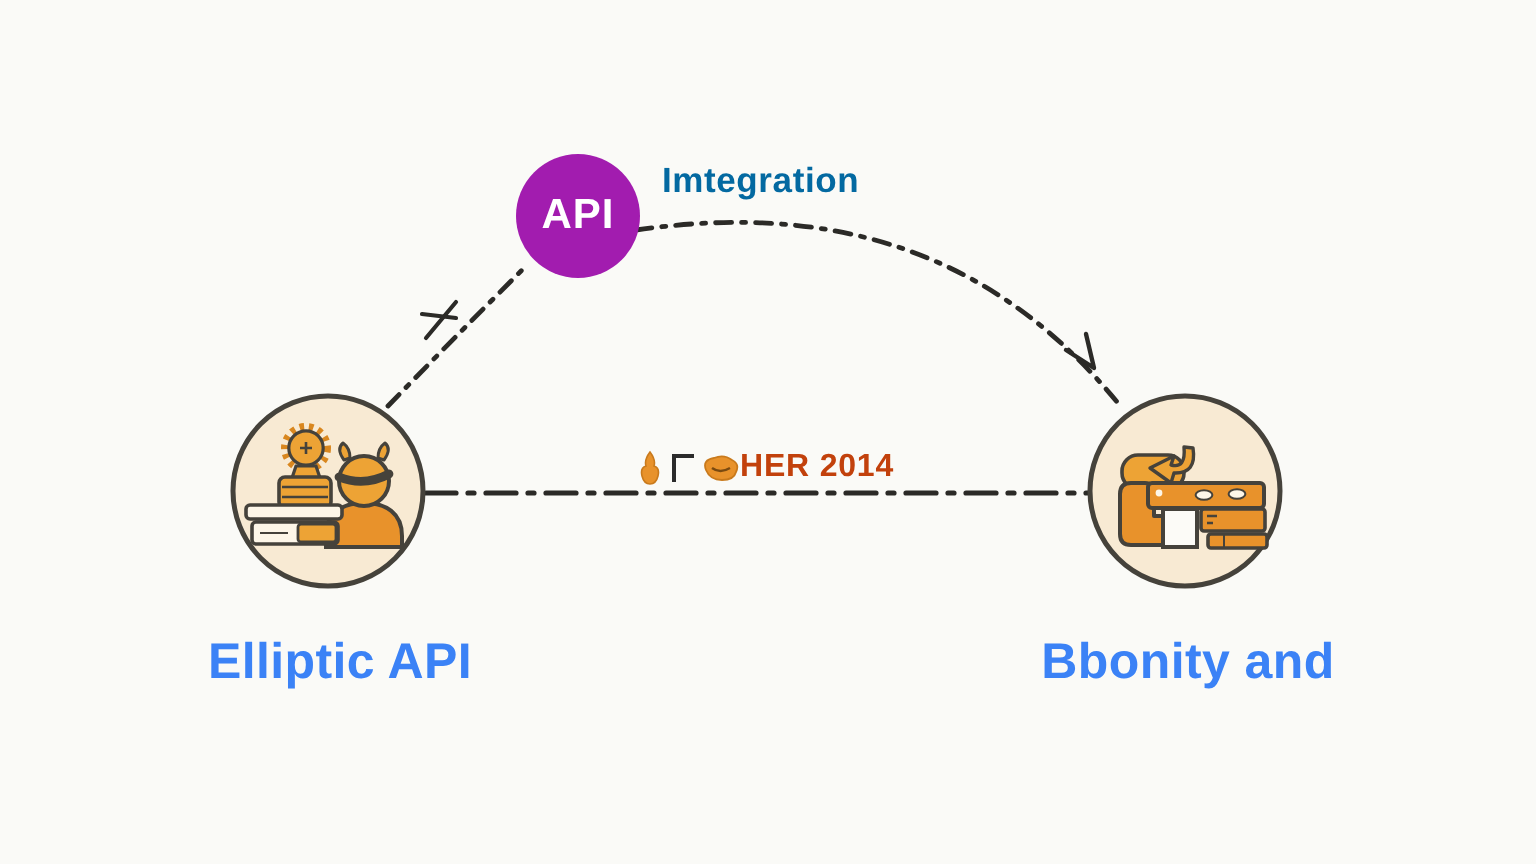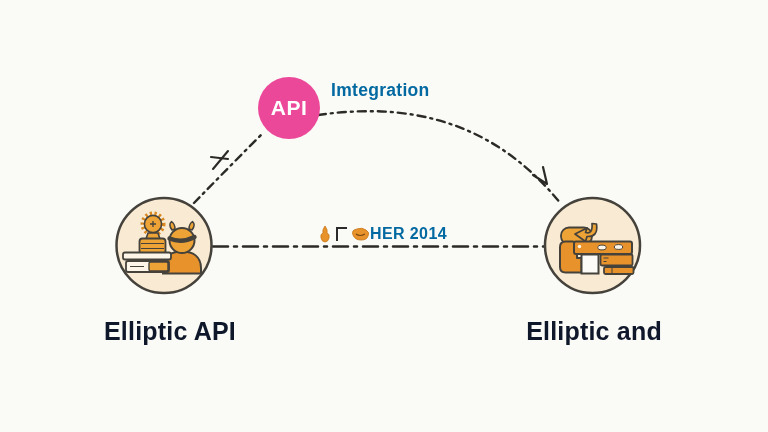--- a/index.html
+++ b/index.html
@@ -7,44 +7,44 @@
     position:relative;
     width:768px;height:432px;
     background:#FAFAF7;
     overflow:hidden;
     font-family:"Liberation Sans", sans-serif;
   }
   .layer{position:absolute;left:0;top:0;}
   .api-badge{
     position:absolute;left:258px;top:77px;
     width:62px;height:62px;border-radius:50%;
-    background:#ec4899;
+    background:#a21caf;
     display:flex;align-items:center;justify-content:center;
     color:#FFFFFF;font-weight:bold;font-size:21px;letter-spacing:.5px;
   }
   .arc-label{
     position:absolute;left:331px;top:80px;
     font-size:17.5px;font-weight:bold;color:#0369a1;letter-spacing:.3px;
   }
   .mid-cluster{
     position:absolute;left:320px;top:224px;height:20px;
     display:flex;align-items:center;gap:3px;
   }
   .mid-label{
-    font-size:16px;font-weight:bold;color:#0369a1;letter-spacing:.4px;
+    font-size:16px;font-weight:bold;color:#c2410c;letter-spacing:.4px;
     margin-left:-3px;
   }
   .bracket-shape{
     display:inline-block;width:9px;height:12px;
     border-top:2.5px solid #2B2B2B;border-left:2.5px solid #2B2B2B;
     margin:0 1px 0 3px;
   }
   .node-label{
     position:absolute;width:240px;text-align:center;
-    font-size:25px;font-weight:bold;color:#0f172a;letter-spacing:.2px;
+    font-size:25px;font-weight:bold;color:#3b82f6;letter-spacing:.2px;
   }
   .node-label.left{left:50px;top:317px;}
   .node-label.right{left:474px;top:317px;}
 </style>
 </head>
 <body>
 
 <div class="canvas">
 
   <svg class="layer" width="768" height="432" viewBox="0 0 768 432">
@@ -122,15 +122,15 @@
     </svg>
     <span class="bracket-shape"></span>
     <svg width="19" height="14" viewBox="0 0 19 14">
       <path d="M2,8 q-2,-5 4,-6 q5,-2 9,1 q4,2 2,6 q-1,4 -7,4 q-6,0 -8,-5 z" fill="#E8922B" stroke="#C97A1C" stroke-width="0.9"></path>
       <path d="M5,7 q4,3 9,0" fill="none" stroke="#7A4A10" stroke-width="1.2"></path>
     </svg>
     <span class="mid-label">HER 2014</span>
   </div>
 
   <div class="node-label left">Elliptic API</div>
-  <div class="node-label right">Elliptic and</div>
+  <div class="node-label right">Bbonity and</div>
 
 </div>
 
 </body></html>

